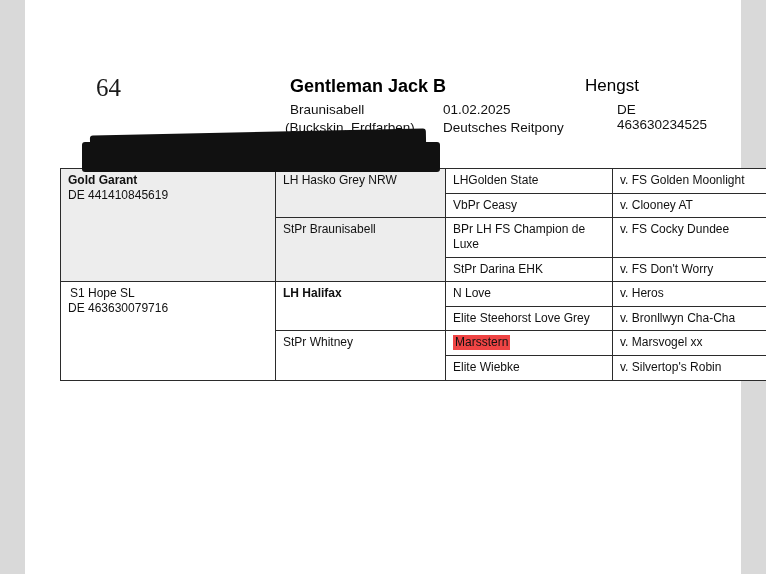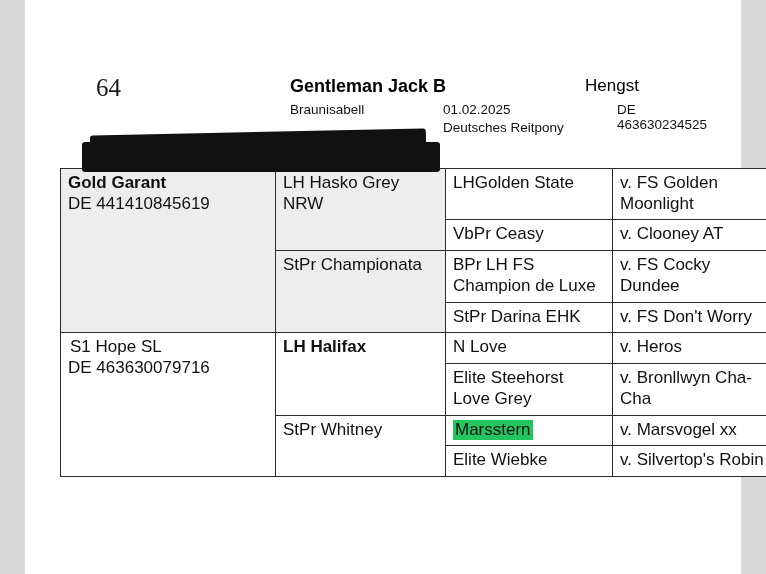--- a/index.html
+++ b/index.html
@@ -132,50 +132,51 @@
 
   
   table.pedigree {
     border-collapse: collapse;
     width: 660px;
     table-layout: fixed;
     background: #fff;
   }
   table.pedigree td {
     border: 1px solid #2b2b2b;
-    font-size: 17px;
+    font-size: 12px;
     color: #111;
     padding: 4px 7px 5px 7px;
     vertical-align: top;
     line-height: 1.22;
   }
   td.c1 { width: 200px; }
   td.c2 { width: 155px; }
   td.c3 { width: 152px; }
   td.c4 { width: 153px; }
 
   td.shade { background: #ededed; }
   .bold { font-weight: bold; }
   .name-line { display: block; }
   .reg-line { display: block; }
-  .hl { background: #22c55e; display: inline-block; padding: 0 2px; }
+  .hl { background: #ef4444; display: inline-block; padding: 0 2px; }
   .lead-space { padding-left: 2px; }
 </style>
 </head>
 <body>
 
 <div id="page">
   <div id="sheet">
 
     <div class="header">
       <div class="catalog-no">64</div>
       <div class="horse-name">Gentleman Jack B</div>
       <div class="breed">Deutsches Reitpony</div>
       <div class="sex">Hengst</div>
       <div class="color1">Braunisabell</div>
+      <div class="color2">(Buckskin, Erdfarben)</div>
       <div class="dob">01.02.2025</div>
       <div class="lifenumber">DE 463630234525</div>
 
       <div class="hidden-line-a"></div>
       <div class="hidden-line-b"></div>
 
       <div class="redaction" id="redact-1"></div>
       <div class="redaction" id="redact-2"></div>
     </div>
 
@@ -189,21 +190,21 @@
           </td>
           <td class="c2 shade" rowspan="2">LH Hasko Grey NRW</td>
           <td class="c3">LHGolden State</td>
           <td class="c4">v. FS Golden Moonlight</td>
         </tr>
         <tr>
           <td class="c3">VbPr Ceasy</td>
           <td class="c4">v. Clooney AT</td>
         </tr>
         <tr>
-          <td class="c2 shade" rowspan="2">StPr Championata</td>
+          <td class="c2 shade" rowspan="2">StPr Braunisabell</td>
           <td class="c3">BPr LH FS Champion de Luxe</td>
           <td class="c4">v. FS Cocky Dundee</td>
         </tr>
         <tr>
           <td class="c3">StPr Darina EHK</td>
           <td class="c4">v. FS Don't Worry</td>
         </tr>
 
         <tr>
           <td class="c1" rowspan="4">

